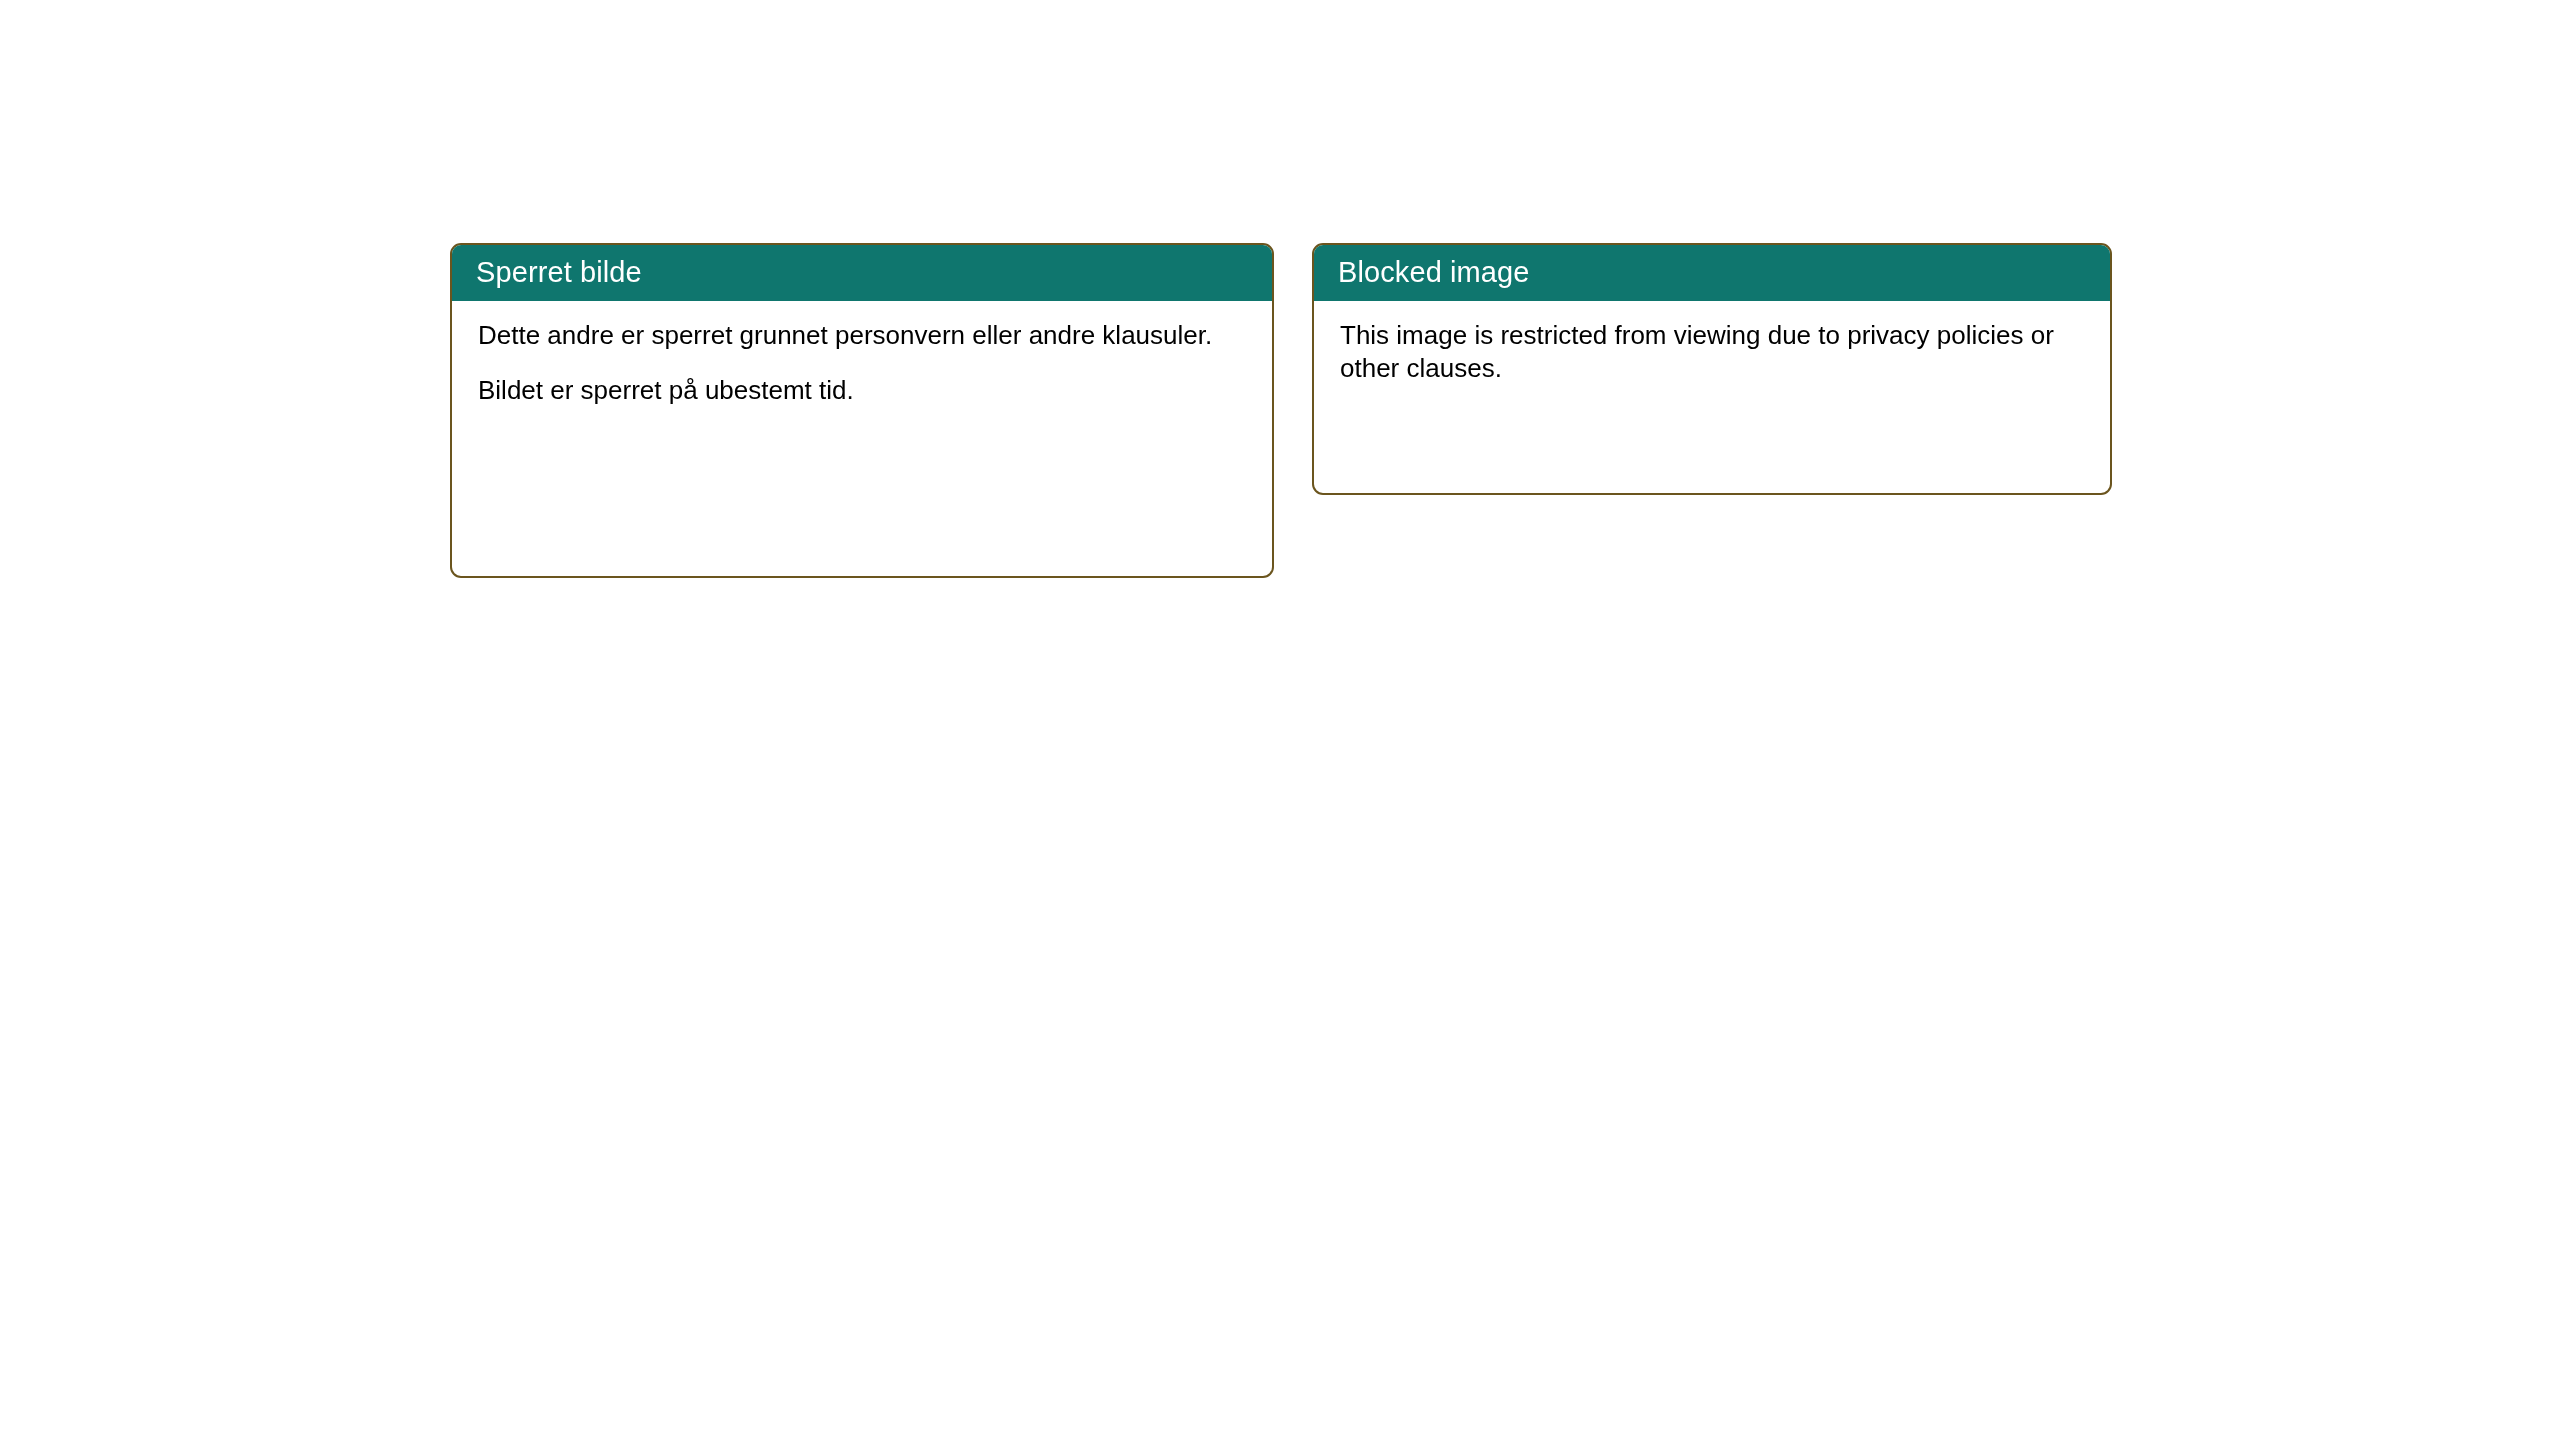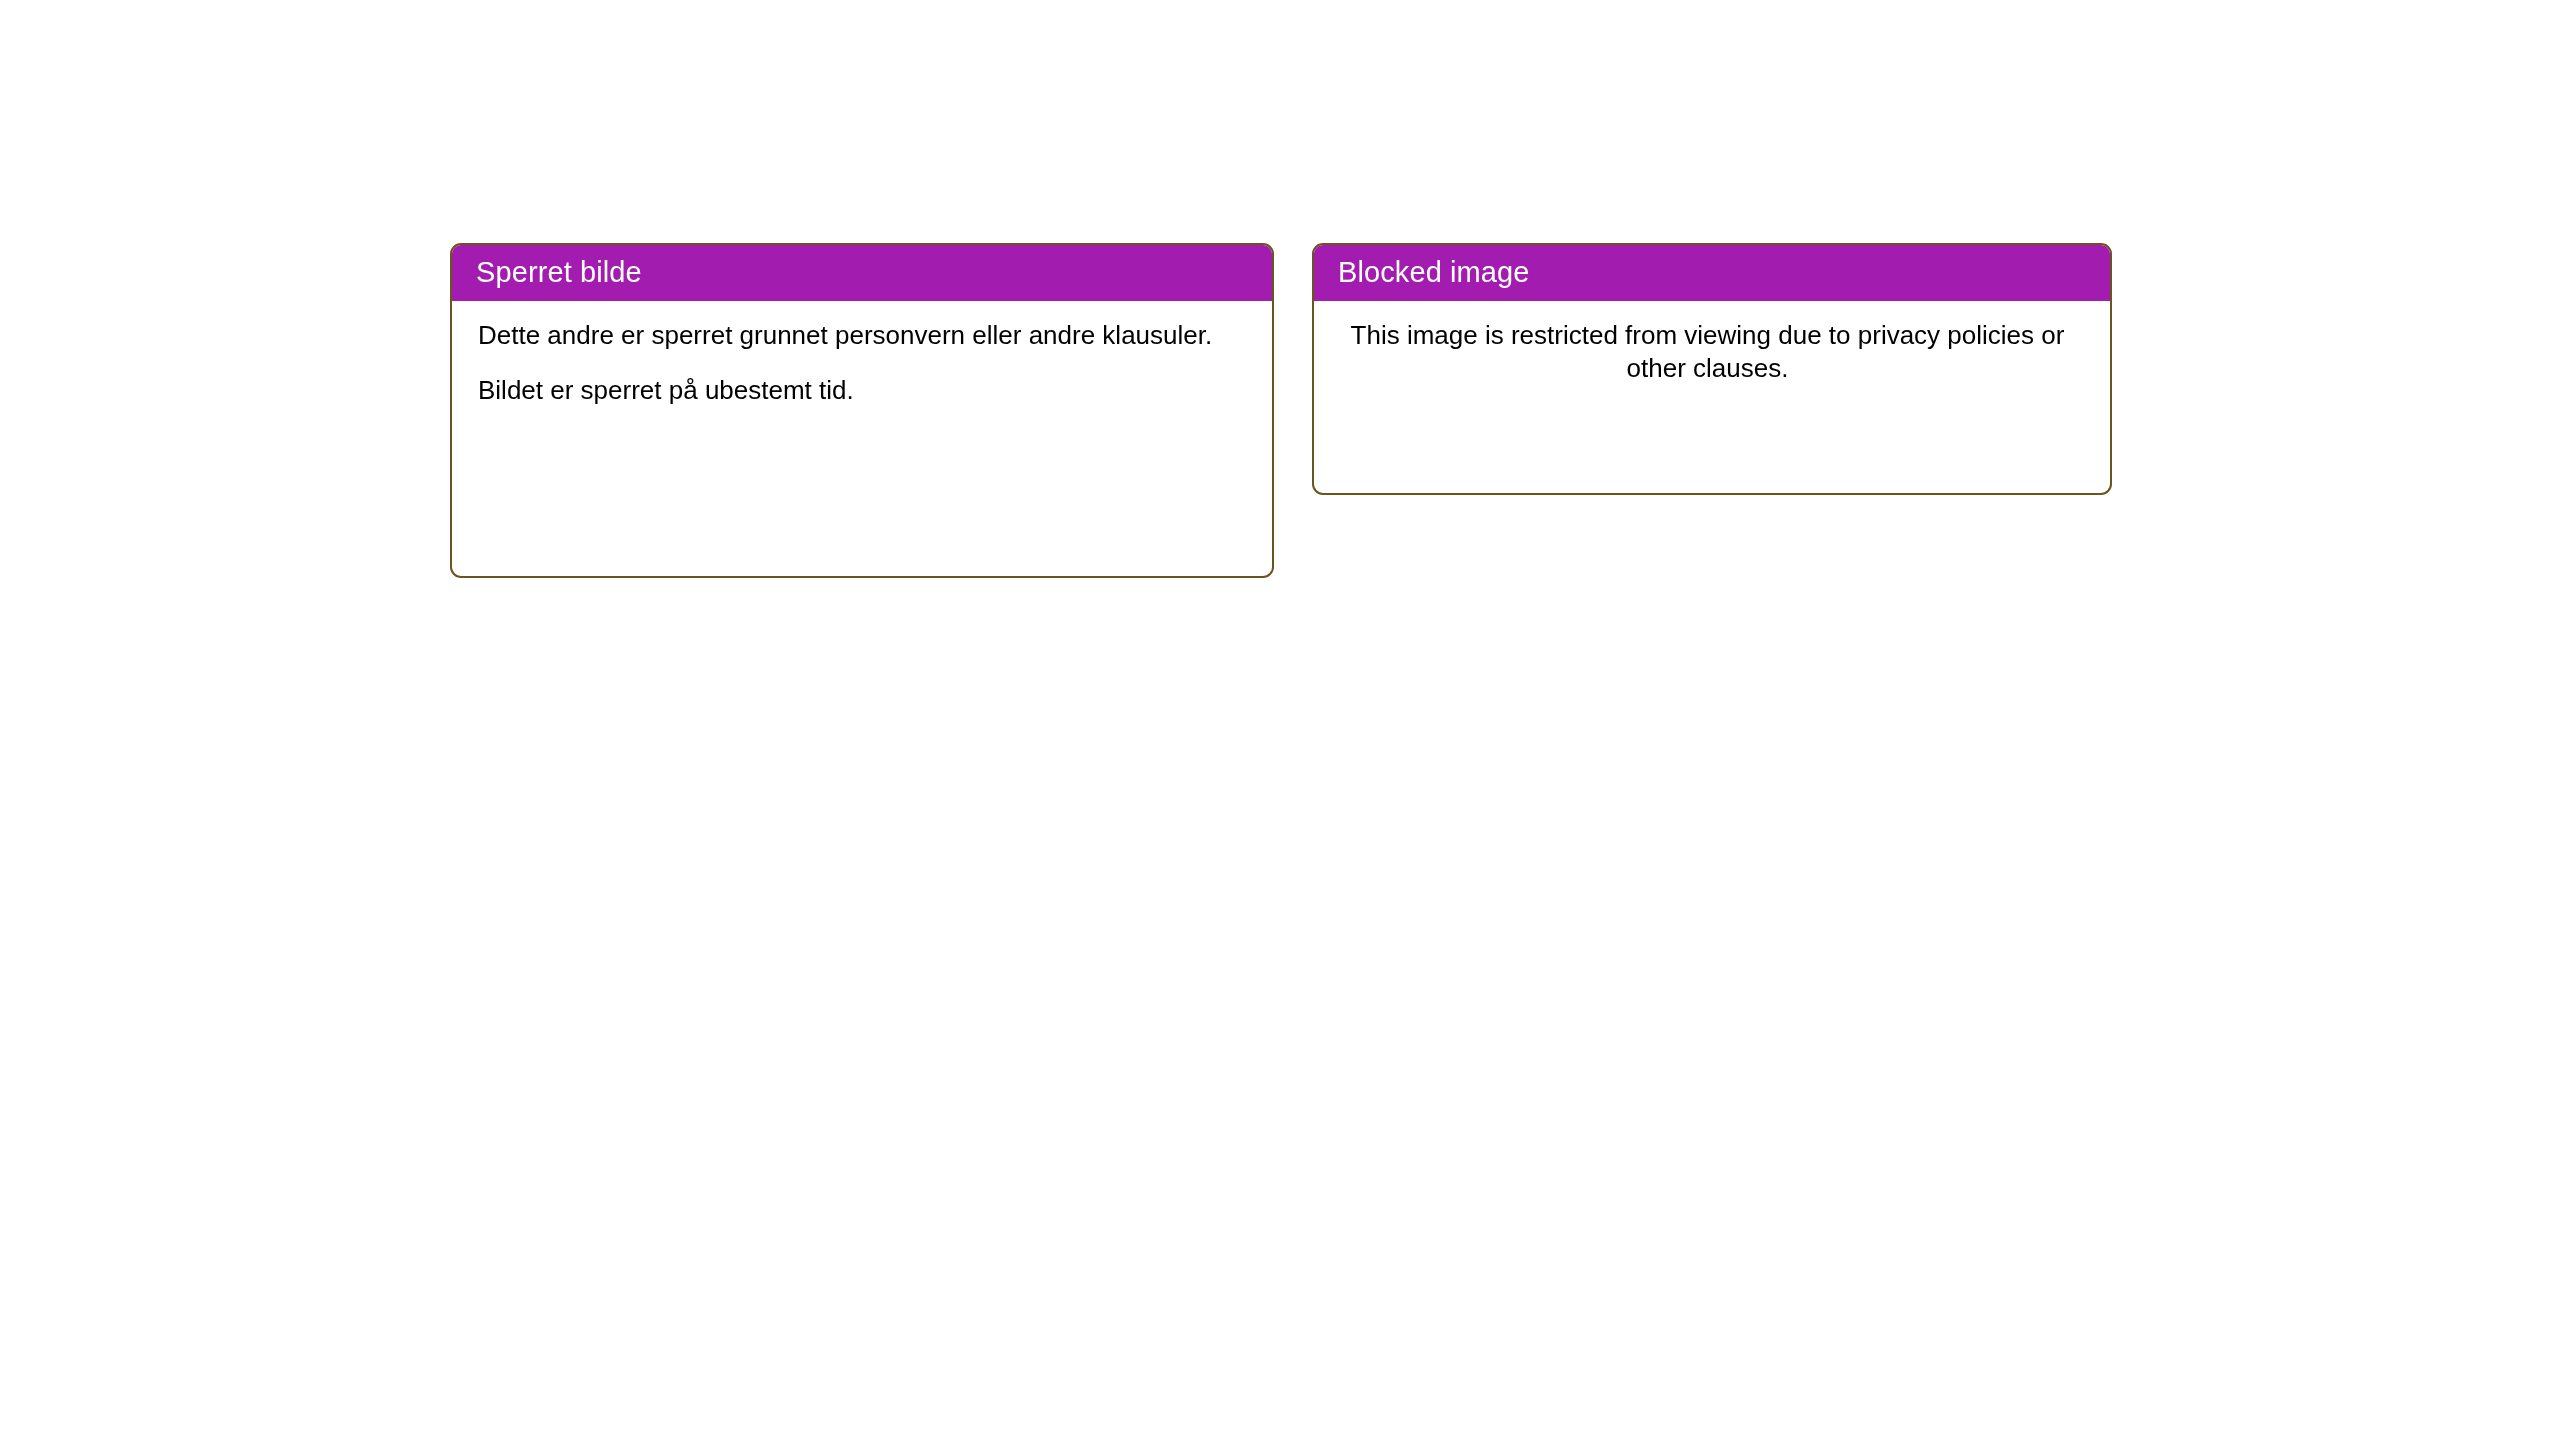--- a/index.html
+++ b/index.html
@@ -44,21 +44,21 @@
   .notice-card.card-en {
     left: 1312px;
     top: 243px;
     width: 800px;
     height: 252px;
   }
 
   .card-header {
     box-sizing: border-box;
     height: 58px;
-    background: #a21caf;
+    background: #0f766e;
     margin: -2px -2px 0 -2px;
     border-top-left-radius: 10px;
     border-top-right-radius: 10px;
     display: flex;
     align-items: center;
     padding: 0 0 0 26px;
   }
 
   .card-header-title {
     color: #ffffff;
@@ -84,21 +84,20 @@
   .card-paragraph + .card-paragraph {
     margin-top: 22px;
   }
 
   .card-no .card-paragraph {
     max-width: 760px;
   }
 
   .card-en .card-paragraph {
     max-width: 735px;
-    text-align: center;
   }
 </style>
 </head>
 <body>
 
 <div class="stage">
 
   <section class="notice-card card-no">
     <div class="card-header">
       <span class="card-header-title">Sperret bilde</span>

